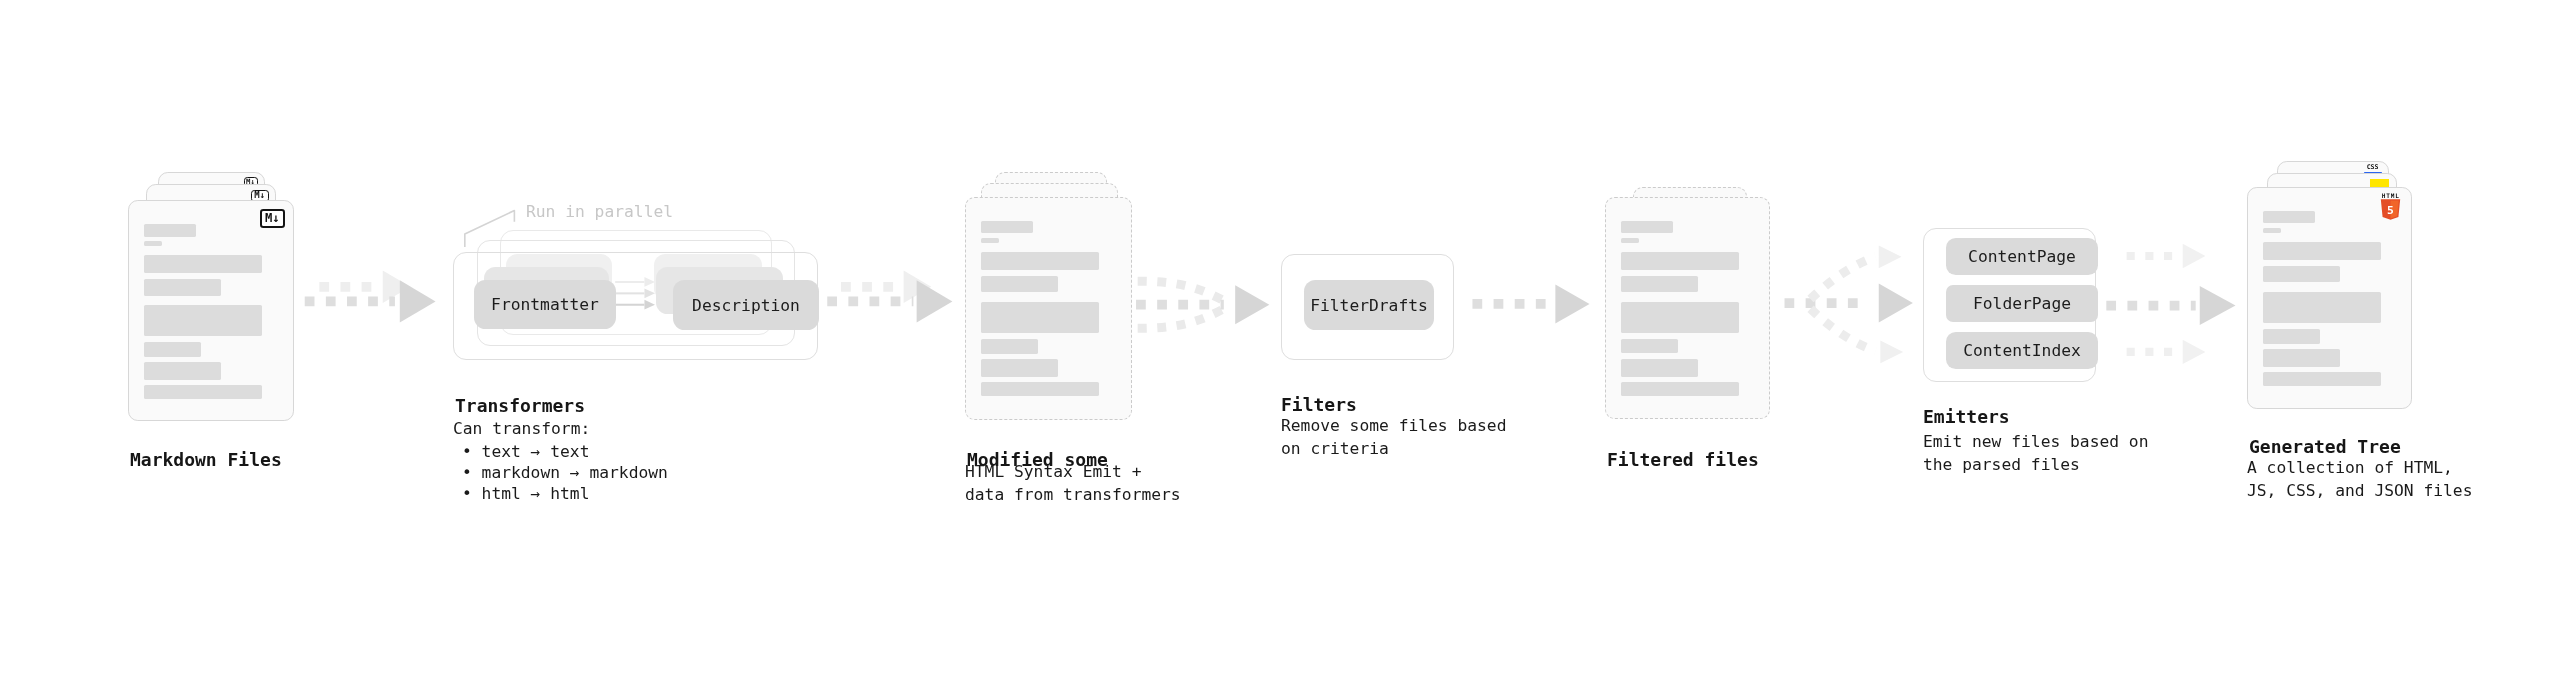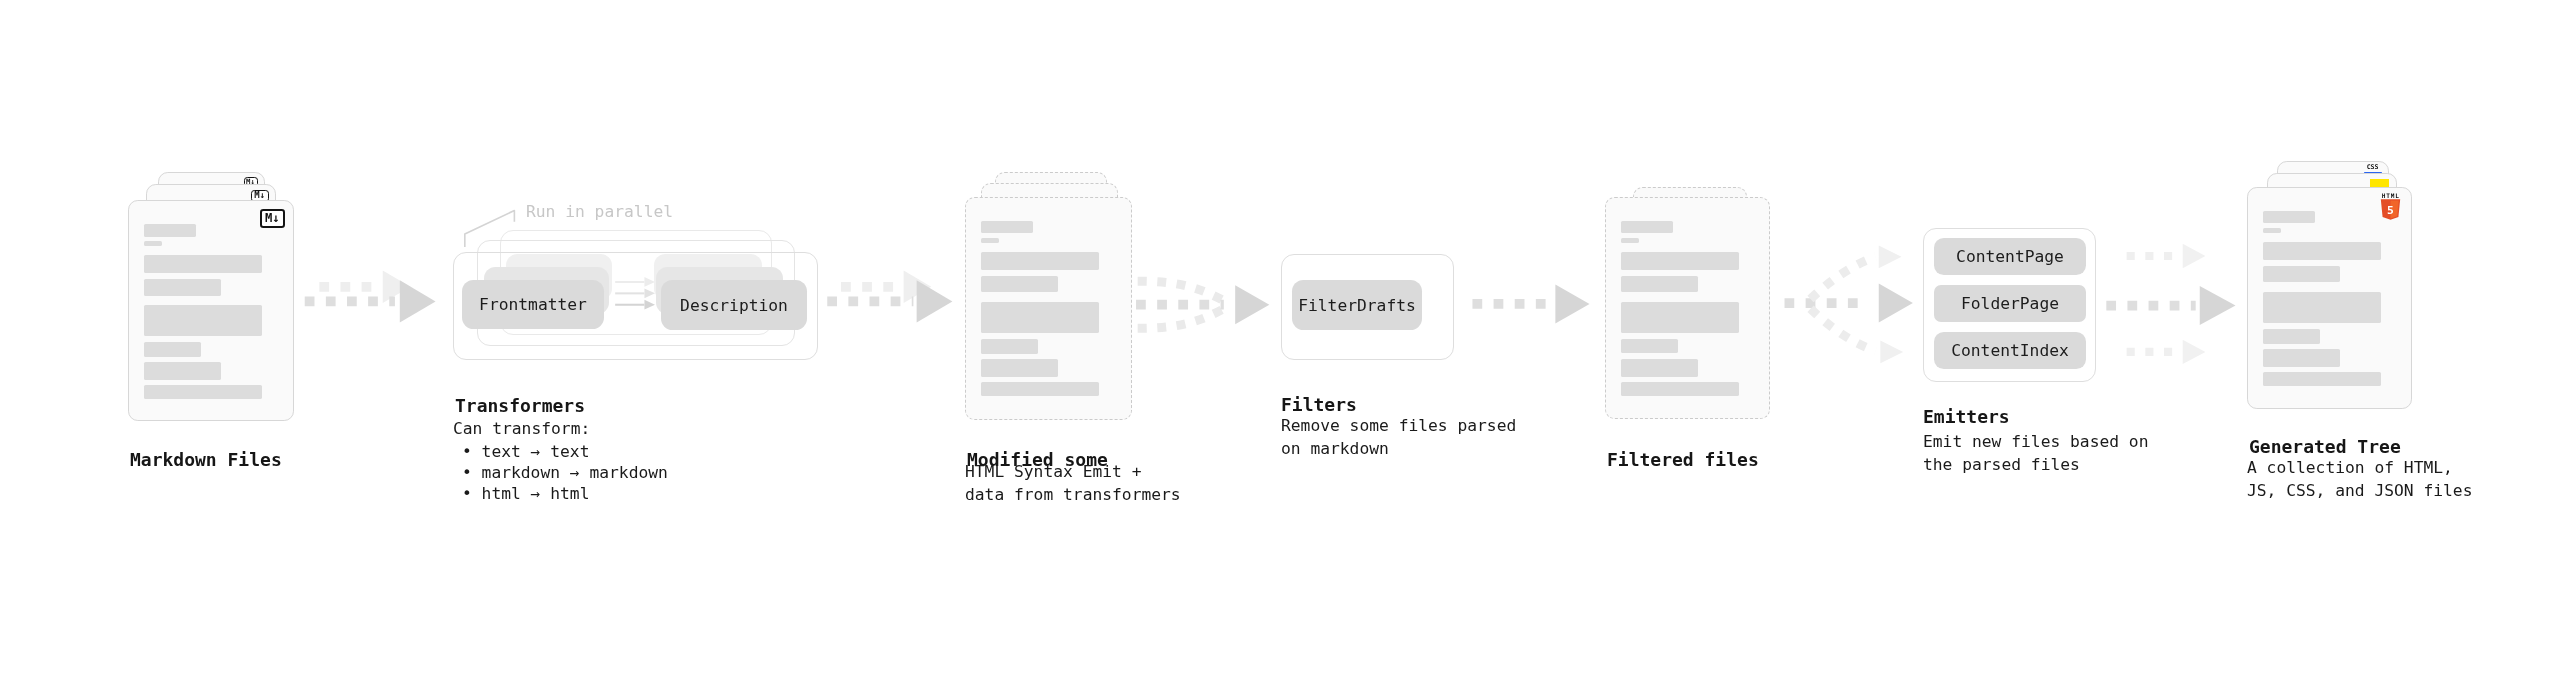--- a/index.html
+++ b/index.html
@@ -43,21 +43,21 @@
   .title{position:absolute;font-size:18px;line-height:24.4px;white-space:nowrap;color:#161616;}
   .desc{position:absolute;font-size:16.3px;line-height:23px;white-space:nowrap;color:#1a1a1a;}
   .annotation{position:absolute;left:526px;top:202px;font-size:16.3px;color:#c7c7c7;white-space:nowrap;}
 
   
   .tbox{border:1.6px solid #dedede;border-radius:13px;background:transparent;}
   .tbox.b2{border-color:#e4e4e4;}
   .tbox.b3{border-color:#e9e9e9;}
   .gp{border-radius:11.4px;}
   .pill{border-radius:11.4px;background:#dadada;display:flex;align-items:center;justify-content:center;
-    font-size:16.3px;color:#1c1c1c;white-space:nowrap;}
+    font-size:16.3px;color:#1c1c1c;white-space:nowrap;margin-left:12px;}
 
   
   .obox{border:1.6px solid #dedede;border-radius:13px;background:#fff;}
 </style>
 </head>
 <body>
 
 <div id="stage">
 
   <svg id="arrows" width="2576" height="681" viewBox="0 0 3170 838">
@@ -187,22 +187,22 @@
       <div>HTML Syntax Emit +</div>
       <div>data from transformers</div>
     </div>
   </section>
 
   <section class="node">
     <div class="obox" style="left:1281px;top:254px;width:173px;height:106px"></div>
     <div class="pill" style="left:1292px;top:280px;width:130px;height:50px">FilterDrafts</div>
     <h2 class="title" style="left:1281px;top:378px">Filters</h2>
     <div class="desc" style="left:1281px;top:414px">
-      <div>Remove some files parsed</div>
-      <div>on markdown</div>
+      <div>Remove some files based</div>
+      <div>on criteria</div>
     </div>
   </section>
 
   <section class="node">
     <div class="stack" style="left:1605px;top:187px;width:165px;height:233px">
       <div class="card dashed" style="left:28.4px;top:0;width:114px;height:203px"></div>
       <div class="card dashed" style="left:0;top:9.8px;width:165px;height:222px">
         <div class="bars">
           <div></div>
             <div></div>

